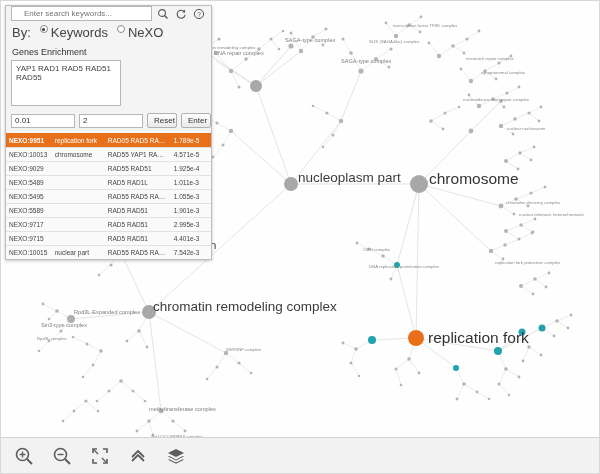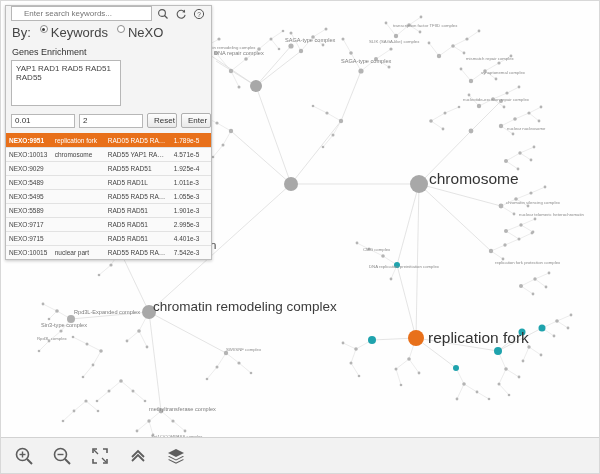--- a/index.html
+++ b/index.html
@@ -490,20 +490,21 @@
         <circle cx="290" cy="183" r="7" fill="#a8a8a8"></circle>
         <circle cx="418" cy="183" r="9" fill="#a8a8a8"></circle>
         <circle cx="148" cy="311" r="7" fill="#a8a8a8"></circle>
         <circle cx="255" cy="85" r="6" fill="#a8a8a8"></circle>
         <circle cx="119" cy="250" r="5" fill="#b0b0b0"></circle>
         <circle cx="70" cy="318" r="4" fill="#b0b0b0"></circle>
         <circle cx="415" cy="337" r="8" fill="#e8701a"></circle>
       </g>
     </svg>
 
+    <div class="net-label xlarge" style="left:297px; top:169px;">nucleoplasm part</div>
     <div class="net-label huge" style="left:428px; top:169px;">chromosome</div>
     <div class="net-label huge" style="left:427px; top:328px;">replication fork</div>
     <div class="net-label xlarge" style="left:152px; top:298px;">chromatin remodeling complex</div>
     <div class="net-label large" style="left:124px; top:238px;">nuclear chromatin</div>
     <div class="net-label small" style="left:284px; top:36px;">SAGA-type complex</div>
     <div class="net-label small" style="left:340px; top:57px;">SAGA-type complex</div>
     <div class="net-label tiny" style="left:368px; top:38px;">SLIK (SAGA-like) complex</div>
     <div class="net-label tiny" style="left:392px; top:22px;">transcription factor TFIID complex</div>
     <div class="net-label tiny" style="left:196px; top:44px;">chromatin remodeling complex</div>
     <div class="net-label small" style="left:213px; top:49px;">DNA repair complex</div>

